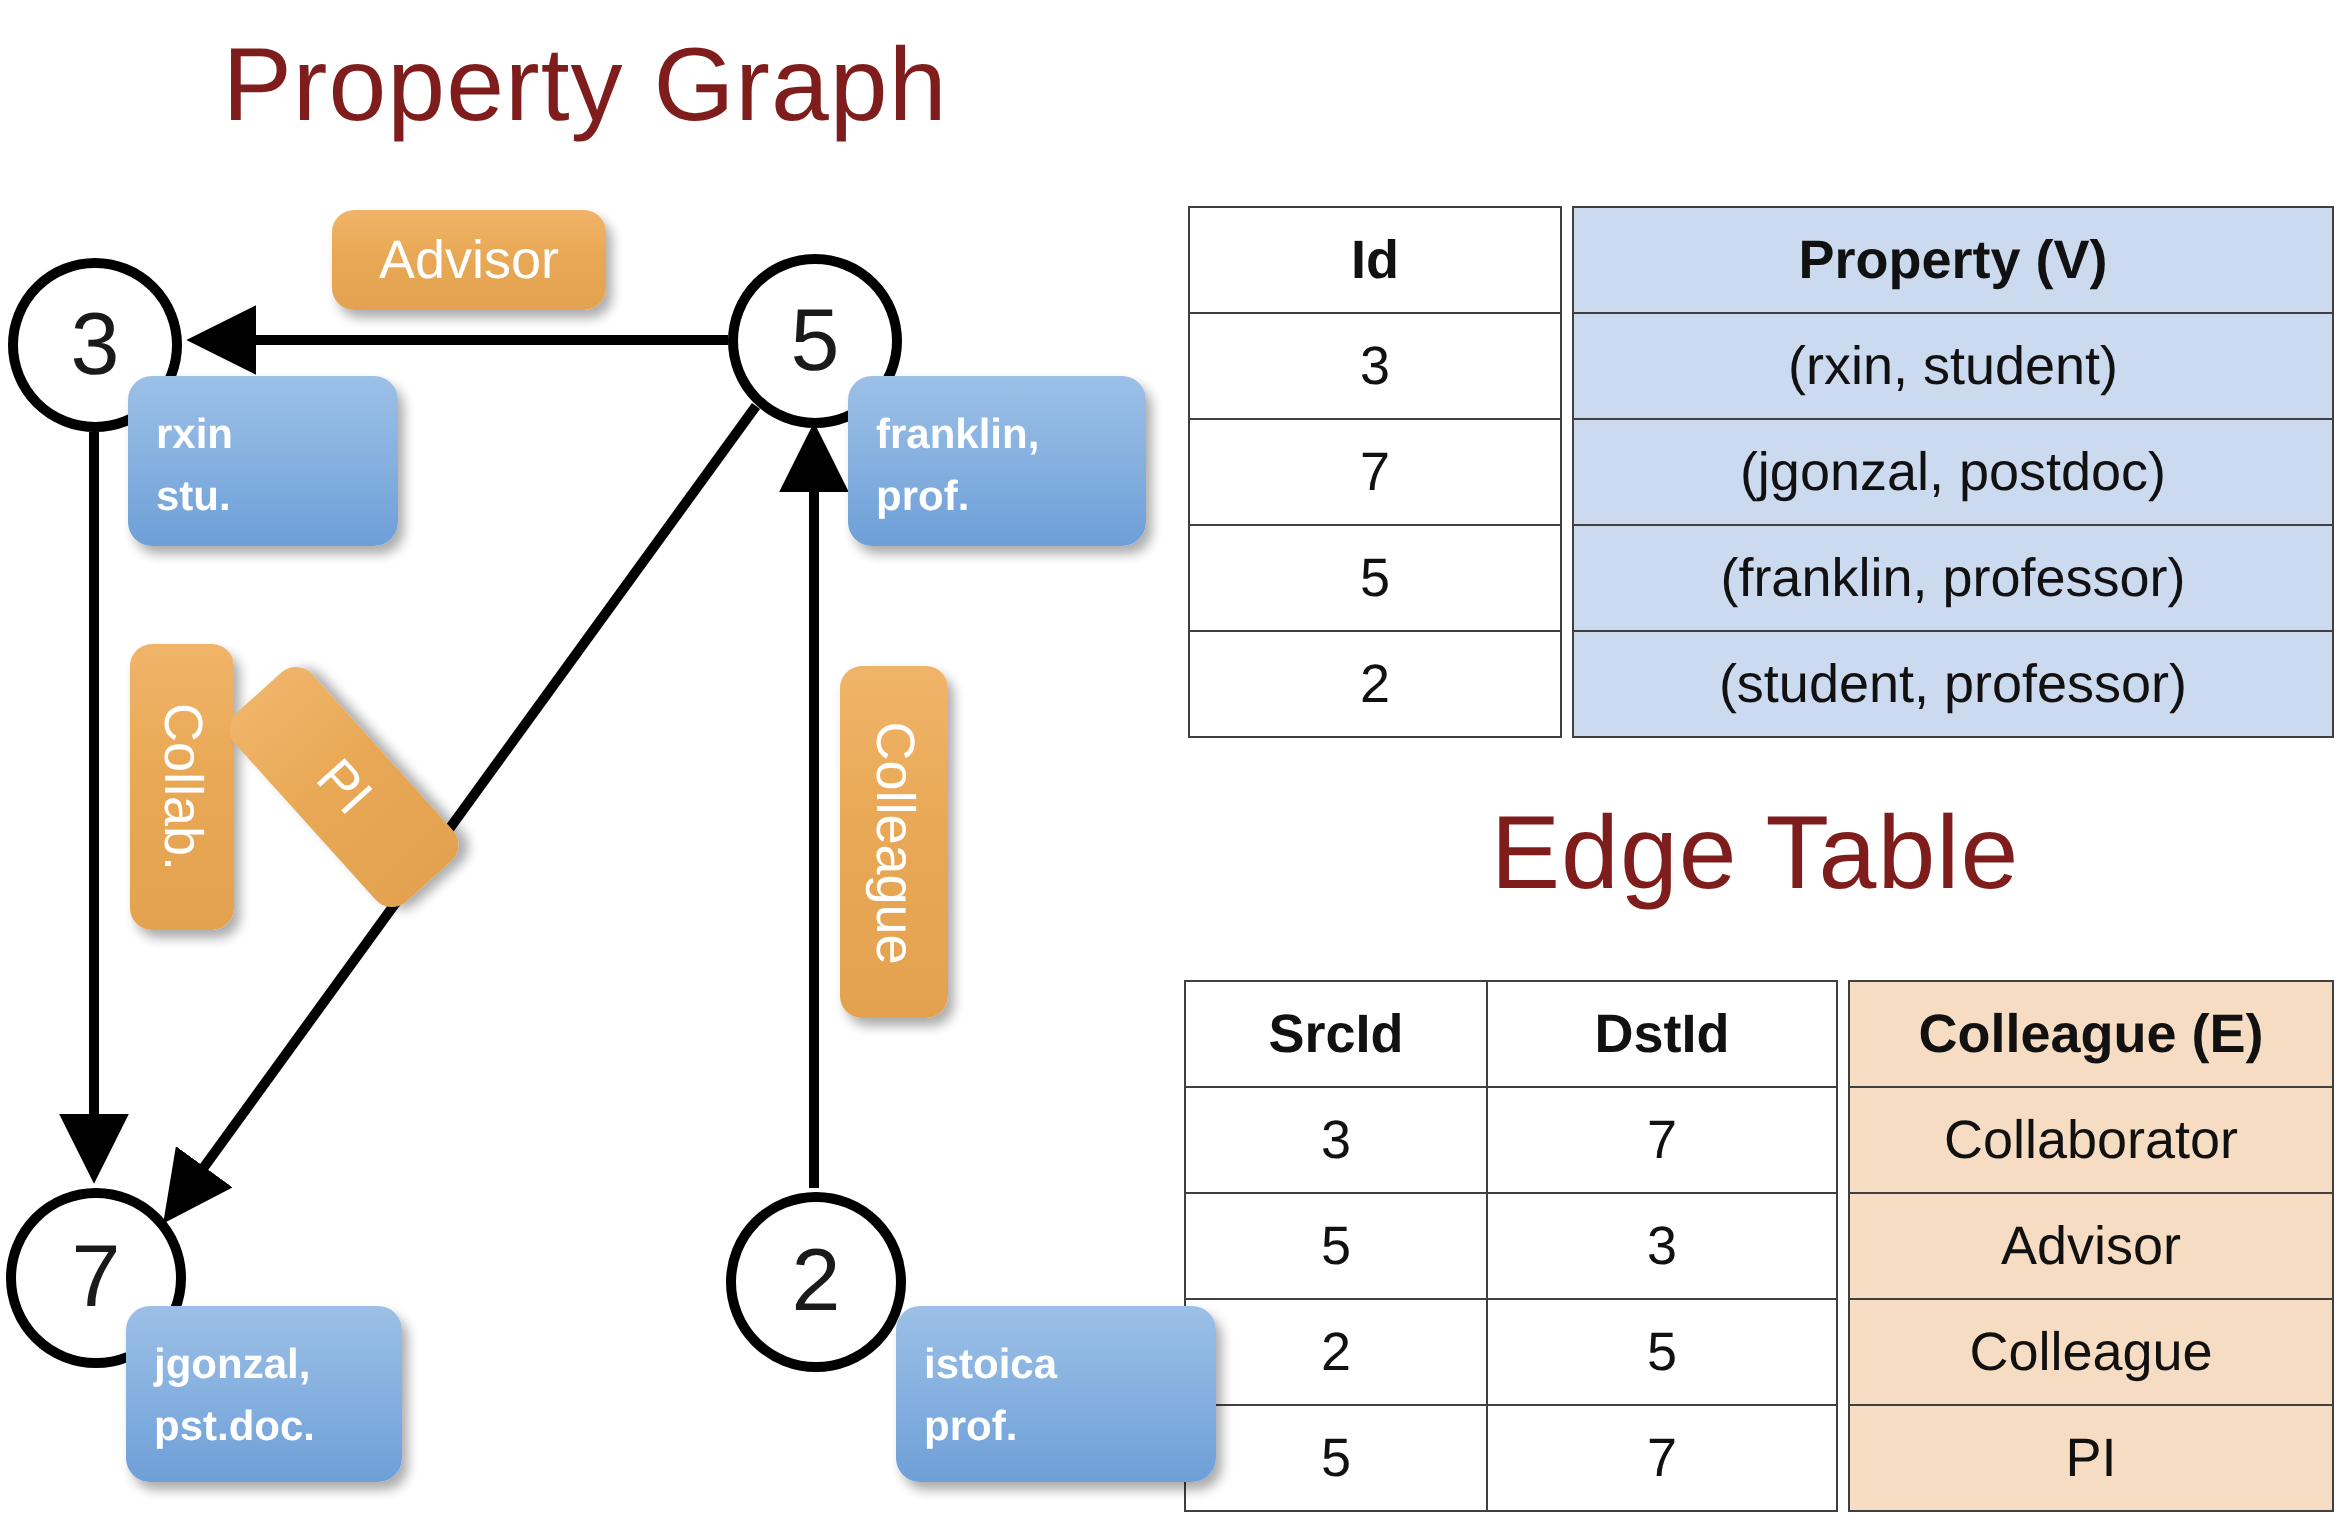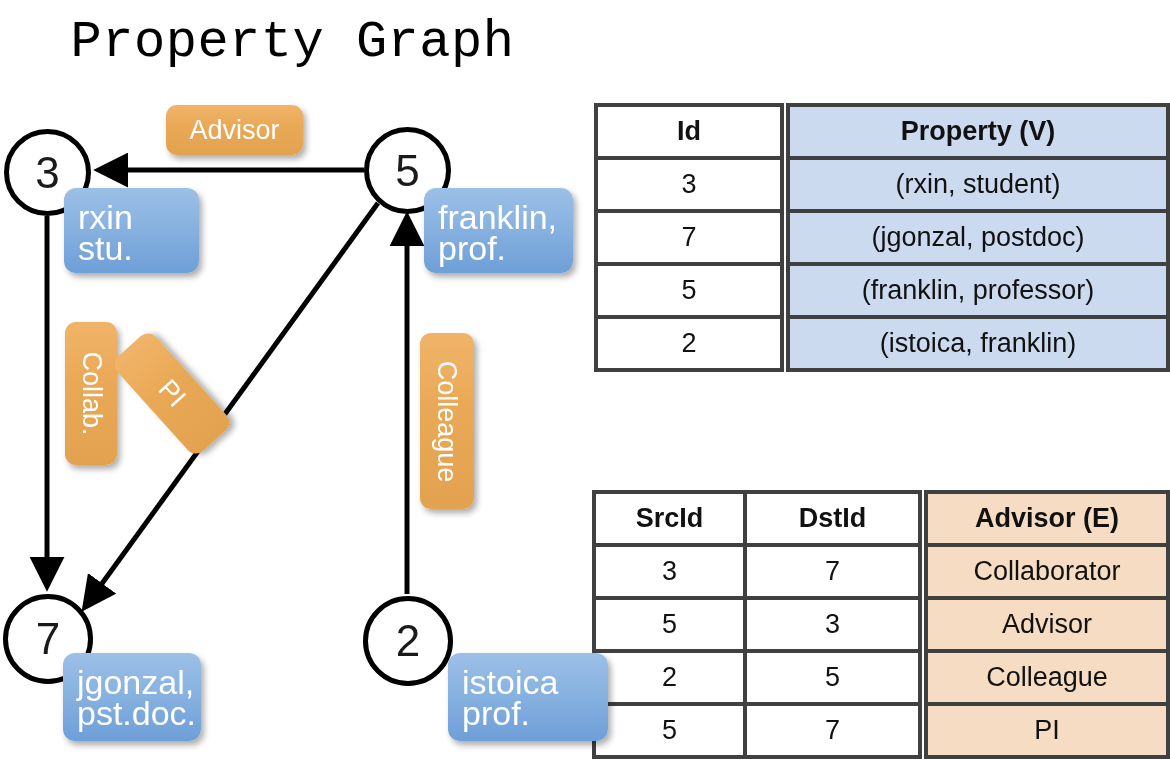--- a/index.html
+++ b/index.html
@@ -12,25 +12,25 @@
     position: relative;
     width: 1170px;
     height: 760px;
     background: #ffffff;
     overflow: hidden;
   }
 
   
   .big-title {
     position: absolute;
-    font-family: Liberation Mono, monospace;
+    font-family: Liberation Sans, sans-serif;
     font-weight: 300;
     font-size: 52px;
     line-height: 58px;
-    color: #000000;
+    color: #7f1d1d;
     letter-spacing: 0.5px;
     white-space: nowrap;
   }
   #title-property-graph { left: 0; top: 14px; width: 585px; text-align: center; }
   #title-vertex-table   { left: 585px; top: 10px; width: 585px; text-align: center; }
   #title-edge-table     { left: 585px; top: 398px; width: 585px; text-align: center; }
 
   
   #graph { position: absolute; left: 0; top: 0; width: 585px; height: 760px; }
   #graph-svg { position: absolute; left: 0; top: 0; }
@@ -50,22 +50,22 @@
     z-index: 5;
   }
 
   .prop-box {
     position: absolute;
     border-radius: 12px;
     background: linear-gradient(to bottom, #9cc0e7 0%, #88b2e0 45%, #6e9fd8 100%);
     box-shadow: 3px 4px 6px rgba(0,0,0,0.33);
     color: #ffffff;
     font-family: "Liberation Sans", sans-serif;
-    font-weight: 400;
-    font-size: 34px;
+    font-weight: 700;
+    font-size: 21px;
     line-height: 31px;
     padding: 14px 0 0 14px;
     z-index: 8;
     white-space: pre-line;
   }
 
   .label-box {
     position: absolute;
     border-radius: 11px;
     background: linear-gradient(to bottom, #f0b469 0%, #e9a855 45%, #e2a24f 100%);
@@ -86,21 +86,21 @@
   }
 
   
   .data-table {
     position: absolute;
     border-collapse: collapse;
     table-layout: fixed;
     font-family: "Liberation Sans", sans-serif;
   }
   .data-table td, .data-table th {
-    border: 4px solid #404040;
+    border: 1px solid #404040;
     text-align: center;
     font-weight: 300;
     font-size: 27px;
     color: #111111;
     padding: 0;
     height: 53px;
   }
   .data-table th {
     font-weight: bold;
     font-size: 27px;
@@ -109,20 +109,21 @@
   .cell-v     { background: #ccdaef; margin-left: 28px; }
   .cell-e     { background: #f5dcc2; }
   .spacer-col { border: none !important; width: 6px; background: #ffffff; height: 53px; }
 </style>
 </head>
 <body>
 
 <div id="page">
 
   <div class="big-title" id="title-property-graph">Property Graph</div>
+  <div class="big-title" id="title-edge-table">Edge Table</div>
 
   <div id="graph">
 
     <svg id="graph-svg" width="585" height="760">
       <defs>
         <marker id="arrow" viewBox="0 0 12 12" refX="10" refY="6" markerWidth="7" markerHeight="7" orient="auto-start-reverse">
           <path d="M 0 0 L 12 6 L 0 12 z" fill="#000"></path>
         </marker>
       </defs>
 
@@ -199,38 +200,38 @@
         <td class="cell-v">(jgonzal, postdoc)</td>
       </tr>
       <tr>
         <td class="cell-plain">5</td>
         <td class="spacer-col"></td>
         <td class="cell-v">(franklin, professor)</td>
       </tr>
       <tr>
         <td class="cell-plain">2</td>
         <td class="spacer-col"></td>
-        <td class="cell-v">(istoica, franklin)</td>
+        <td class="cell-v">(student, professor)</td>
       </tr>
     </tbody>
   </table>
 
   <table class="data-table" id="edge-table" style="left:592px; top:490px; width:574px;border-radius:15px;">
     <colgroup>
       <col style="width:151px;">
       <col style="width:175px;">
       <col style="width:6px;">
       <col style="width:242px;">
     </colgroup>
     <thead>
       <tr>
         <th class="cell-plain">SrcId</th>
         <th class="cell-plain">DstId</th>
         <td class="spacer-col"></td>
-        <th class="cell-e">Advisor (E)</th>
+        <th class="cell-e">Colleague (E)</th>
       </tr>
     </thead>
     <tbody>
       <tr>
         <td class="cell-plain">3</td>
         <td class="cell-plain">7</td>
         <td class="spacer-col"></td>
         <td class="cell-e">Collaborator</td>
       </tr>
       <tr>

